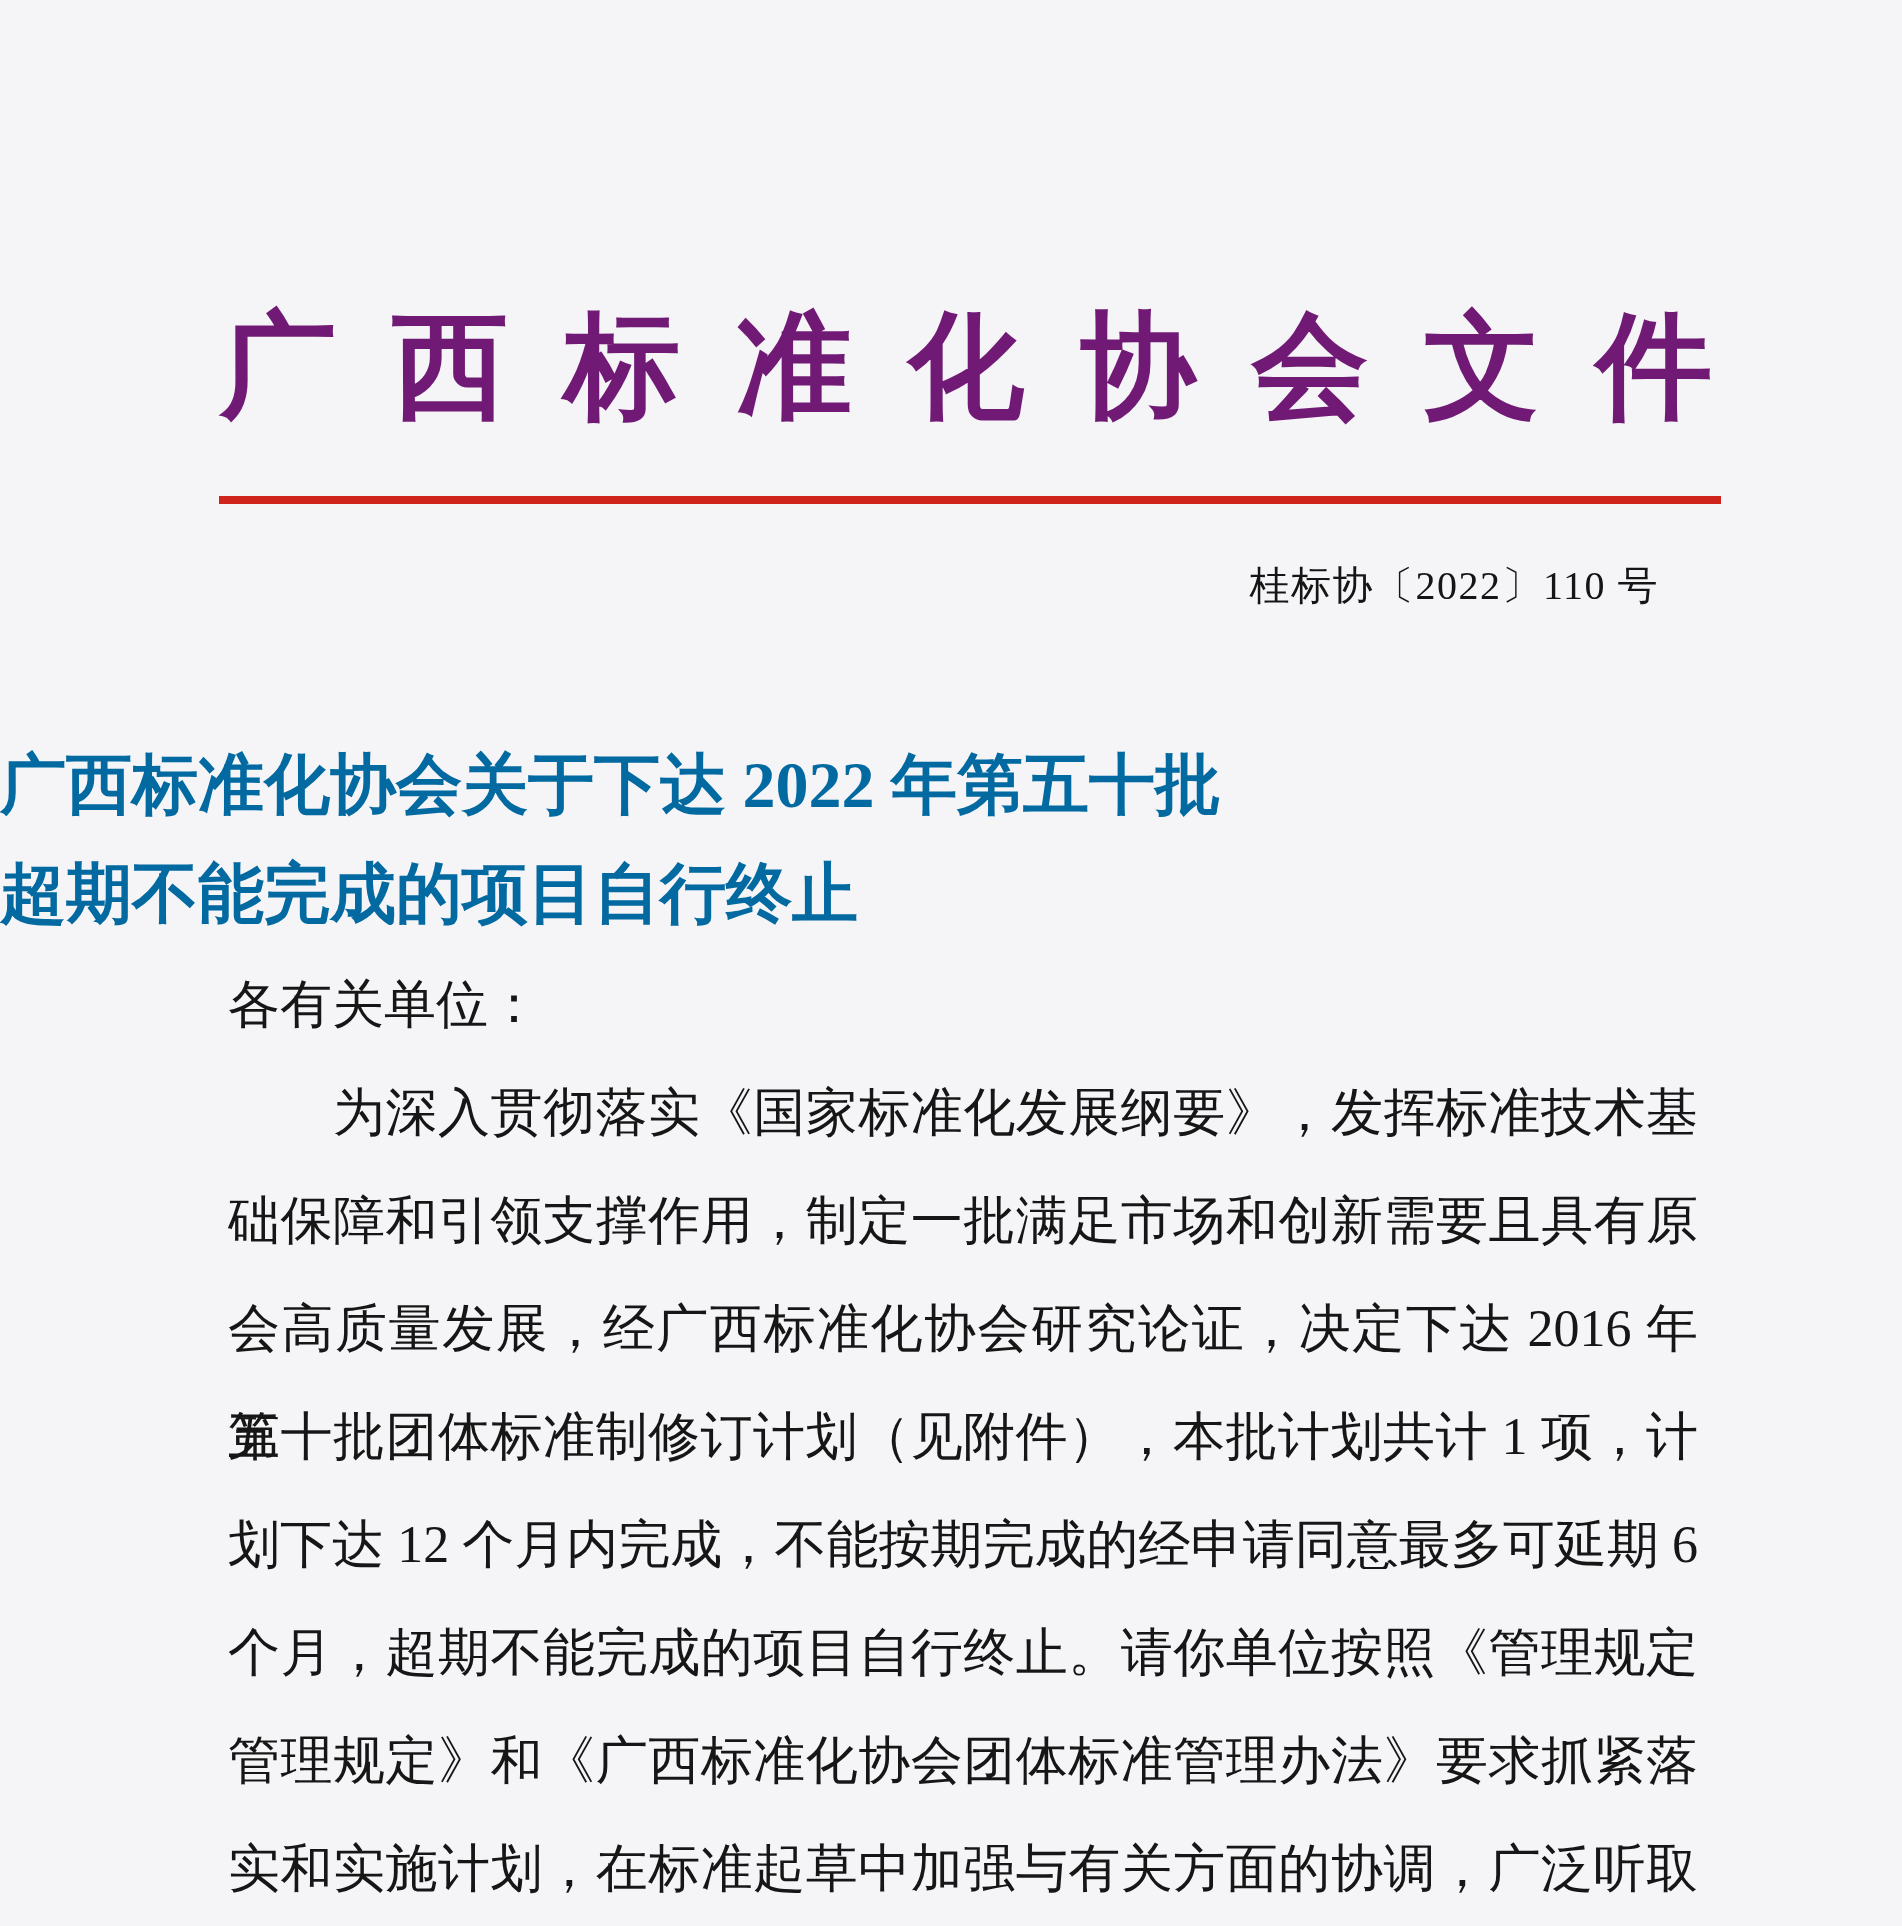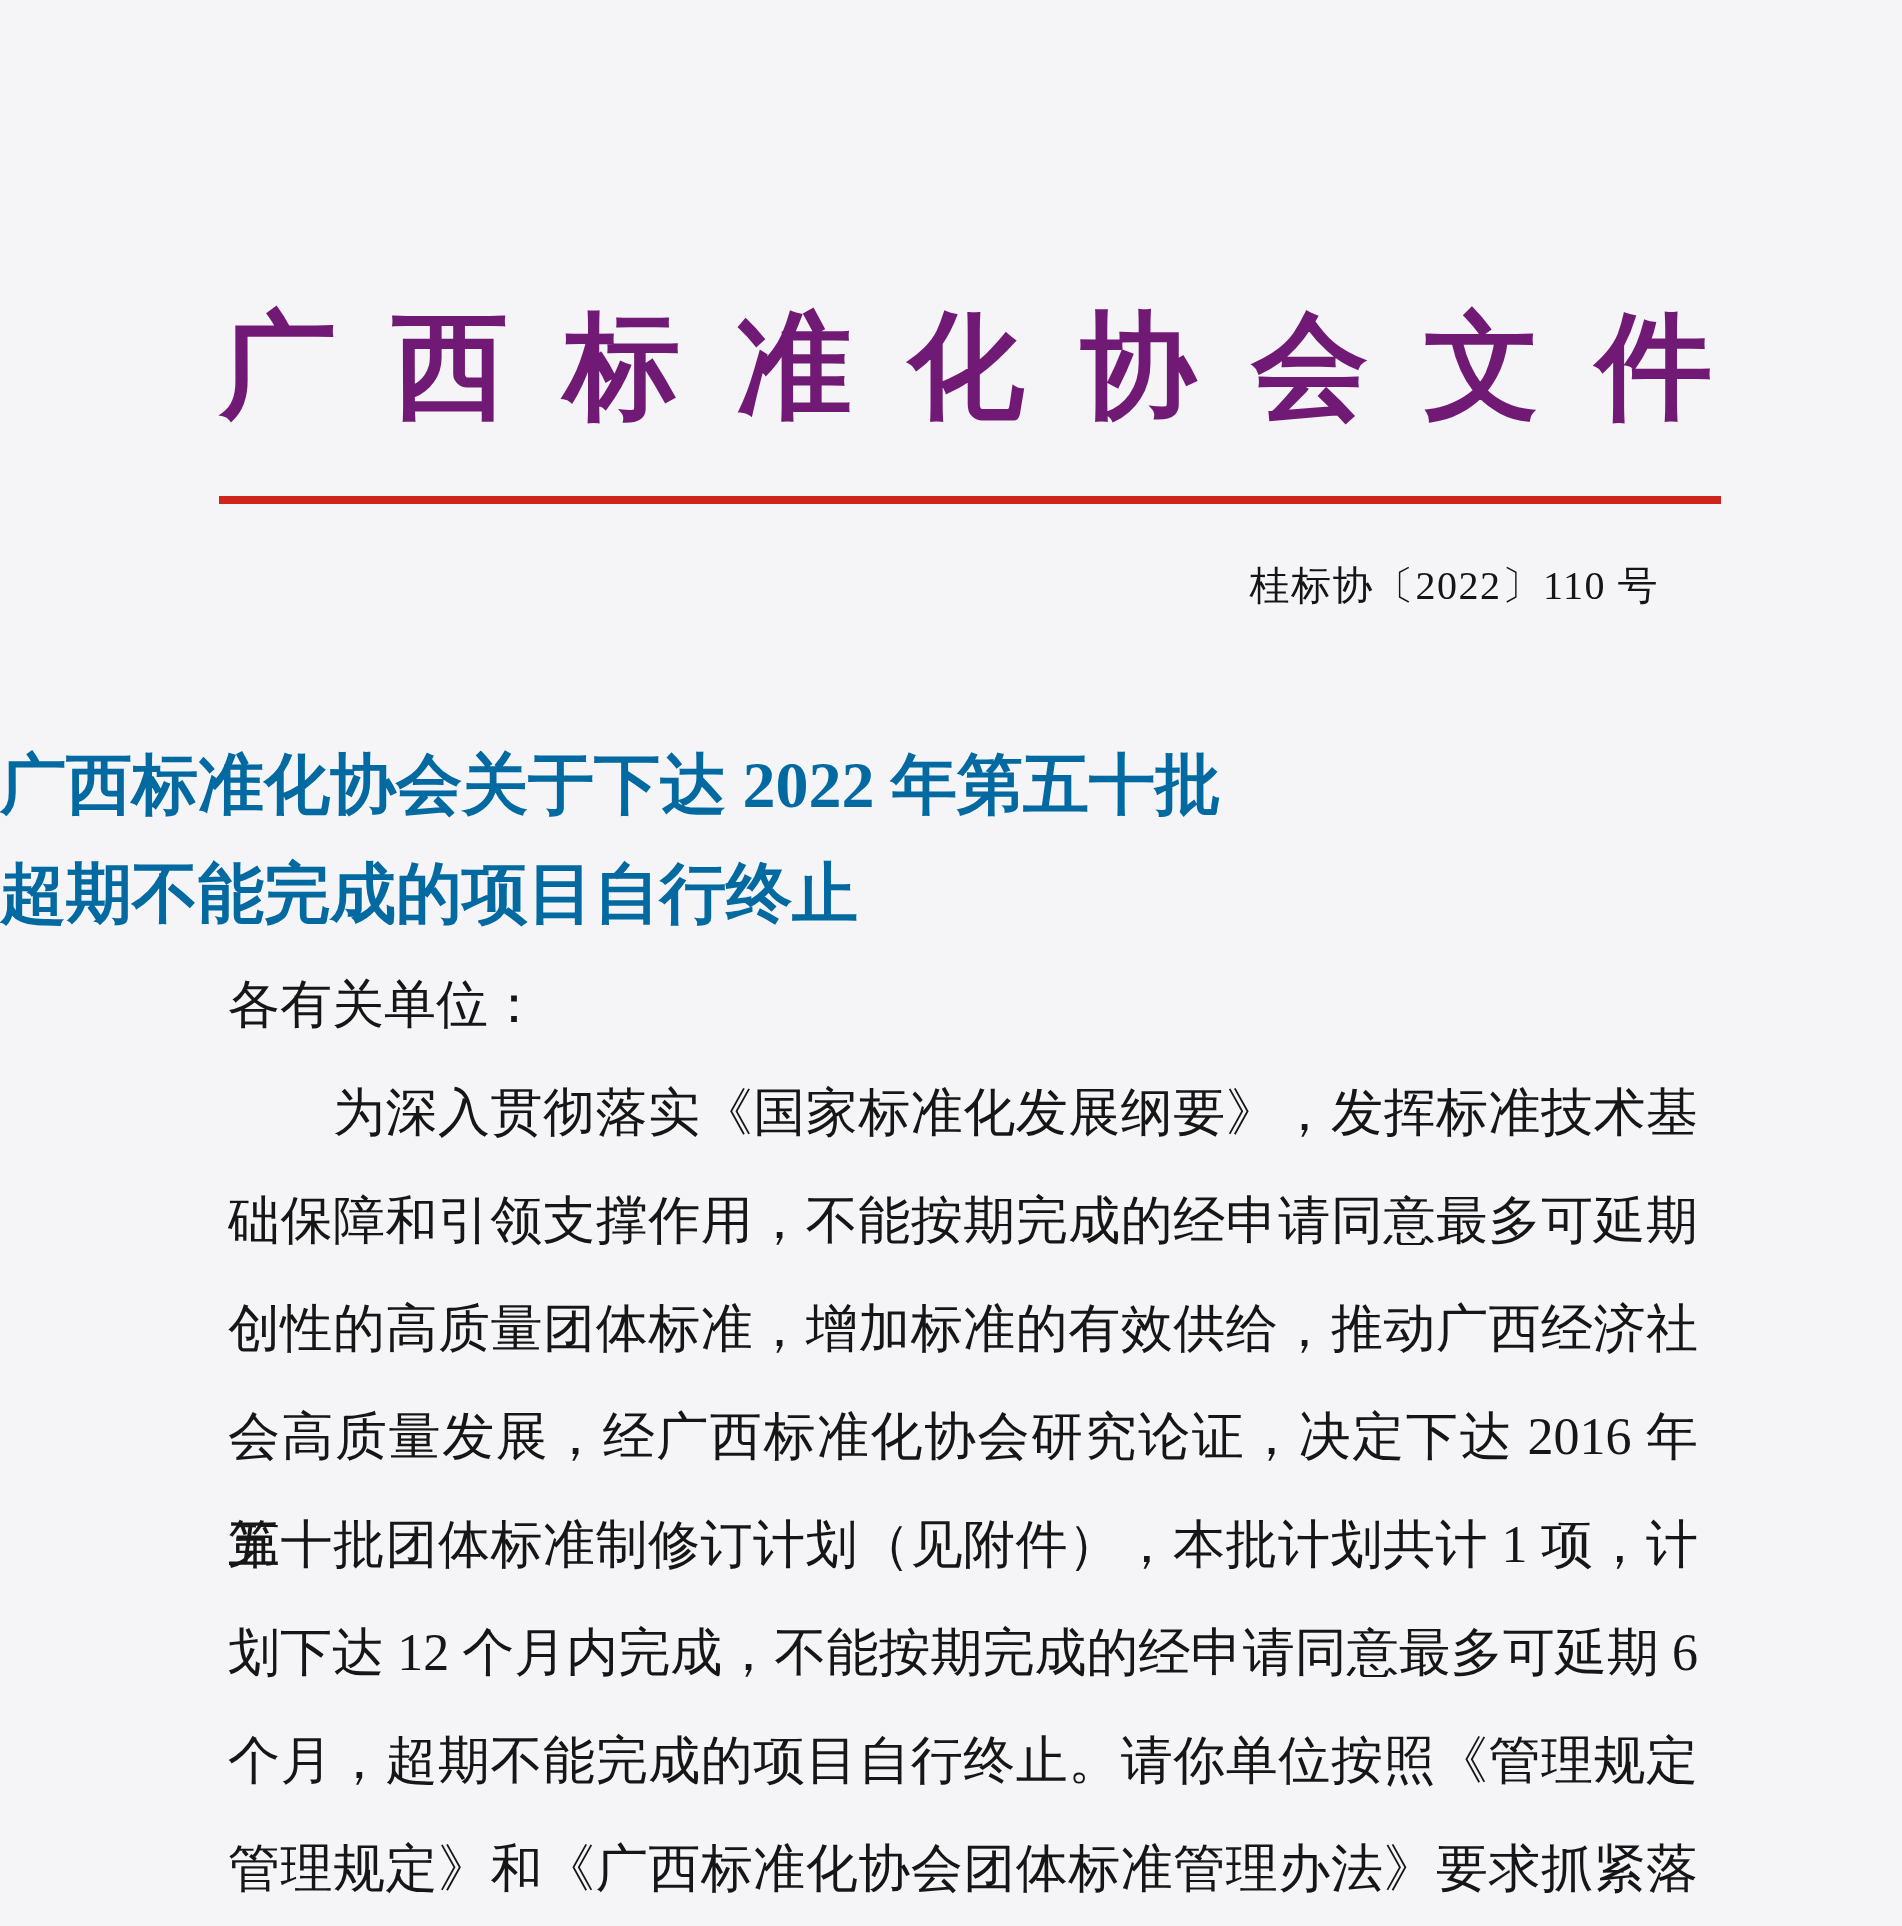--- a/index.html
+++ b/index.html
@@ -96,22 +96,21 @@
   <div class="doc-number">桂标协〔2022〕110 号</div>
 
   <div class="doc-title">
     <div>广西标准化协会关于下达 2022 年第五十批</div>
     <div>超期不能完成的项目自行终止</div>
   </div>
 
   <div class="body-block">
     <div class="body-line">各有关单位：</div>
     <div class="body-line just indent">为深入贯彻落实《国家标准化发展纲要》，发挥标准技术基</div>
-    <div class="body-line just">础保障和引领支撑作用，不能按期完成的经申请同意最多可延期</div>
-    <div class="body-line just">创性的高质量团体标准，增加标准的有效供给，推动广西经济社</div>
+    <div class="body-line just">础保障和引领支撑作用，制定一批满足市场和创新需要且具有原</div>
     <div class="body-line just">会高质量发展，经广西标准化协会研究论证，决定下达 2016 年第</div>
     <div class="body-line just">五十批团体标准制修订计划（见附件），本批计划共计 1 项，计</div>
     <div class="body-line just">划下达 12 个月内完成，不能按期完成的经申请同意最多可延期 6</div>
     <div class="body-line just">个月，超期不能完成的项目自行终止。请你单位按照《管理规定</div>
     <div class="body-line just">管理规定》和《广西标准化协会团体标准管理办法》要求抓紧落</div>
     <div class="body-line just">实和实施计划，在标准起草中加强与有关方面的协调，广泛听取</div>
 
   </div>
 
 </div>

